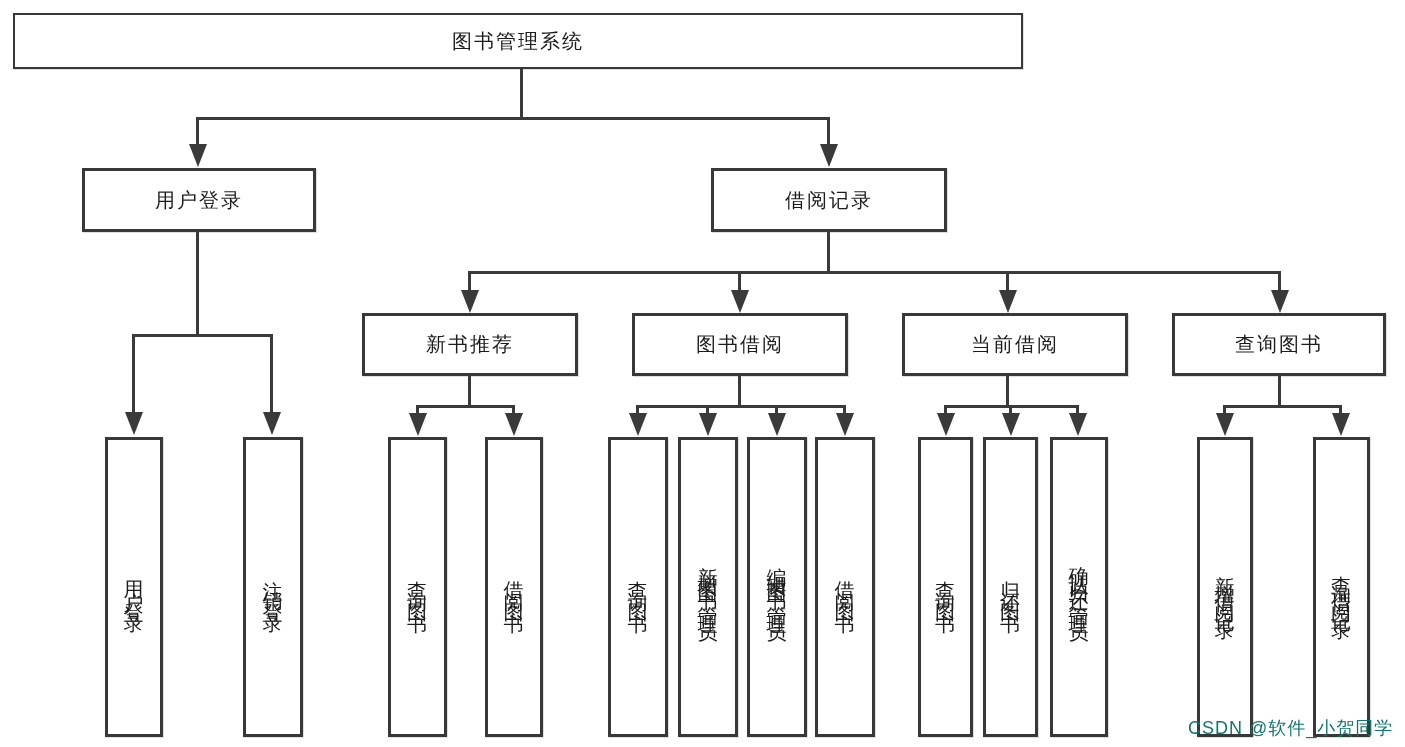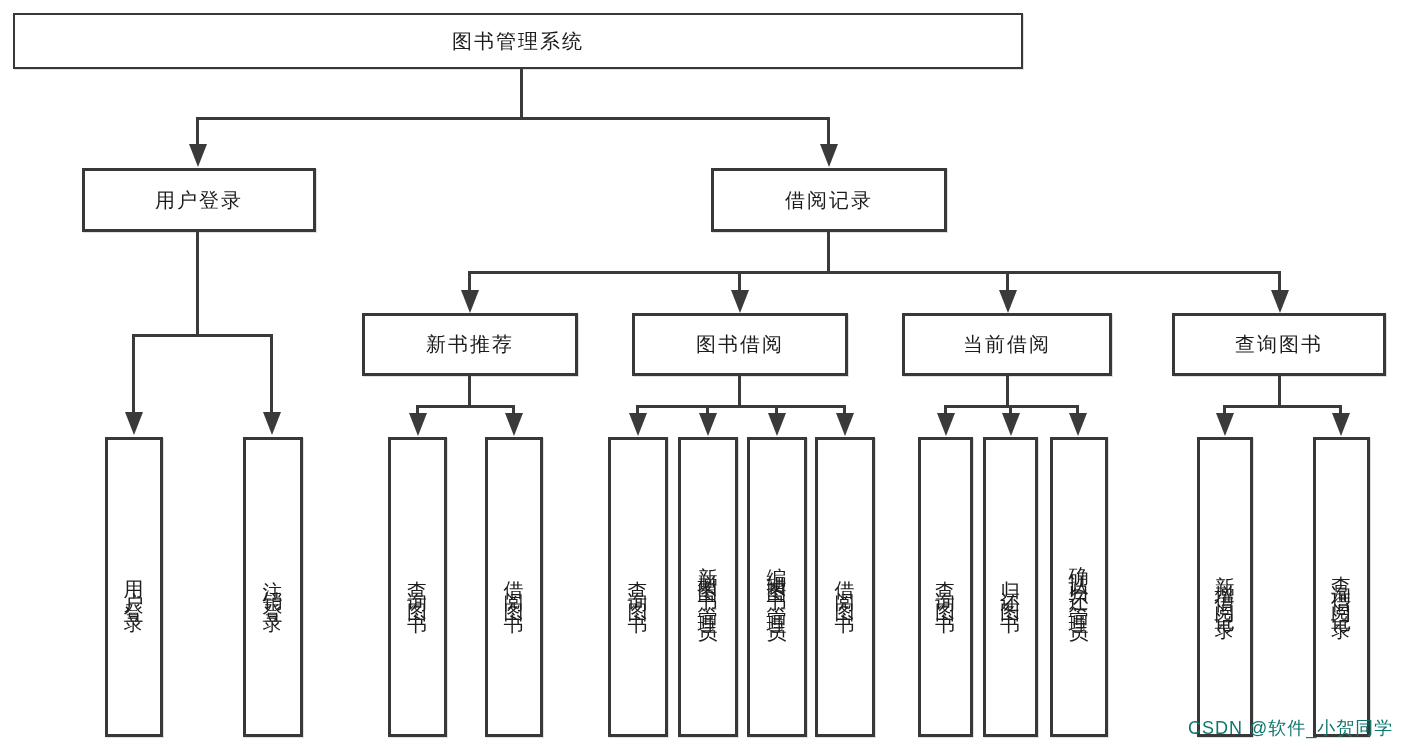--- a/index.html
+++ b/index.html
@@ -98,21 +98,21 @@
   <div class="arrow" style="left:999px; top:290px;"></div>
   <div class="seg v" style="left:1278px; top:271px; height:22px;"></div>
   <div class="arrow" style="left:1271px; top:290px;"></div>
 
   <div class="box" style="left:362px; top:313px; width:216px; height:63px;">
     <span class="hlabel">新书推荐</span>
   </div>
   <div class="box" style="left:632px; top:313px; width:216px; height:63px;">
     <span class="hlabel">图书借阅</span>
   </div>
-  <div class="box" style="left:902px; top:313px; width:210px; height:63px;">
+  <div class="box" style="left:902px; top:313px; width:226px; height:63px;">
     <span class="hlabel">当前借阅</span>
   </div>
   <div class="box" style="left:1172px; top:313px; width:214px; height:63px;">
     <span class="hlabel">查询图书</span>
   </div>
 
   <div class="seg v" style="left:468px; top:376px; height:31px;"></div>
   <div class="seg h" style="left:416px; top:405px; width:99px;"></div>
   <div class="seg v" style="left:416px; top:405px; height:11px;"></div>
   <div class="arrow" style="left:409px; top:413px;"></div>

